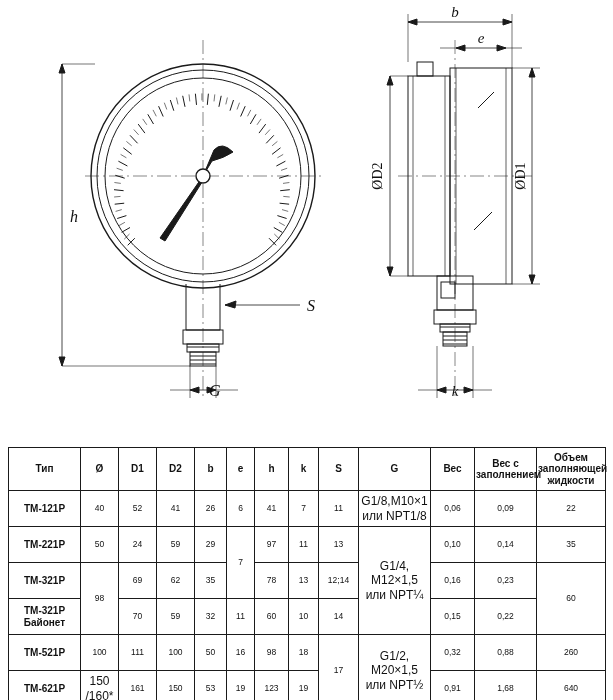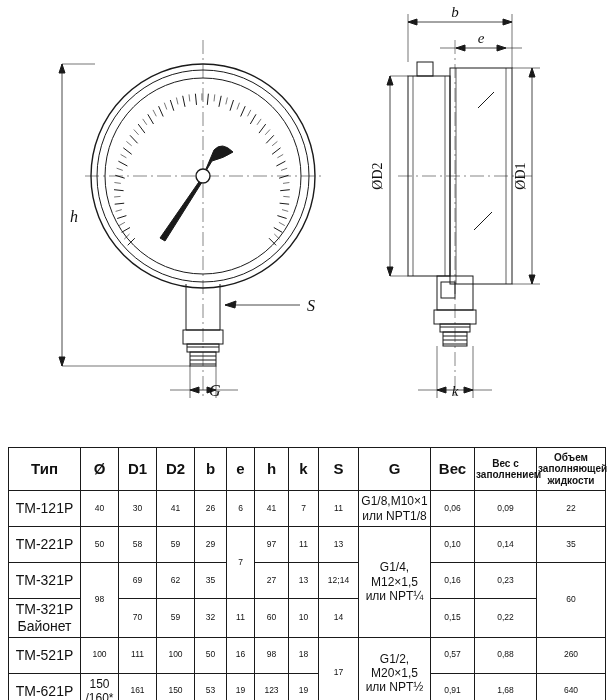--- a/index.html
+++ b/index.html
@@ -2,23 +2,23 @@
 <html><head>
 <meta charset="utf-8">
 <style>
   html,body{margin:0;padding:0;background:#ffffff;}
   body{width:613px;height:700px;font-family:"Liberation Sans",sans-serif;color:#111;position:relative;overflow:hidden;}
   #stage{position:relative;width:613px;height:700px;}
   svg.drawing{position:absolute;left:0;top:0;width:613px;height:440px;}
   .tbl-wrap{position:absolute;left:8px;top:447px;width:597px;}
   table{border-collapse:collapse;width:597px;table-layout:fixed;}
   th,td{border:1px solid #1a1a1a;text-align:center;vertical-align:middle;font-size:8.5px;line-height:1.15;padding:2px 1px;}
-  th{font-weight:bold;font-size:15px;height:38px;}
+  th{font-weight:bold;font-size:10px;height:38px;}
   td{height:31px;}
-  td.name{font-weight:normal;font-size:14px;}
+  td.name{font-weight:bold;font-size:10px;}
   .hdr-small{font-size:10px;}
   .multiline{font-size:12px;line-height:1.2;}
 </style>
 </head>
 <body>
 
 <div id="stage">
 
   <svg class="drawing" viewBox="0 0 613 440">
     <g stroke="#1a1a1a" fill="none" stroke-width="1">
@@ -254,56 +254,56 @@
           <th>Вес</th>
           <th class="hdr-small">Вес с заполнением</th>
           <th class="hdr-small">Объем заполняющей жидкости</th>
         </tr>
       </thead>
       <tbody>
 
         <tr>
           <td class="name">ТМ-121Р</td>
           <td>40</td>
-          <td>30</td>
+          <td>52</td>
           <td>41</td>
           <td>26</td>
           <td>6</td>
           <td>41</td>
           <td>7</td>
           <td>11</td>
           <td class="multiline">G1/8,M10×1 или NPT1/8</td>
           <td>0,06</td>
           <td>0,09</td>
           <td>22</td>
         </tr>
 
         <tr>
           <td class="name">ТМ-221Р</td>
           <td>50</td>
-          <td>58</td>
+          <td>24</td>
           <td>59</td>
           <td>29</td>
           <td rowspan="2">7</td>
           <td>97</td>
           <td>11</td>
           <td>13</td>
           <td rowspan="3" class="multiline">G1/4, M12×1,5 или NPT¼</td>
           <td>0,10</td>
           <td>0,14</td>
           <td>35</td>
         </tr>
 
         <tr>
           <td class="name">ТМ-321Р</td>
           <td rowspan="2">98</td>
           <td>69</td>
           <td>62</td>
           <td>35</td>
-          <td>27</td>
+          <td>78</td>
           <td>13</td>
           <td>12;14</td>
           <td>0,16</td>
           <td>0,23</td>
           <td rowspan="2">60</td>
         </tr>
 
         <tr>
           <td class="name multiline">ТМ-321Р Байонет</td>
           <td>70</td>
@@ -321,21 +321,21 @@
           <td class="name">ТМ-521Р</td>
           <td>100</td>
           <td>111</td>
           <td>100</td>
           <td>50</td>
           <td>16</td>
           <td>98</td>
           <td>18</td>
           <td rowspan="2">17</td>
           <td rowspan="2" class="multiline">G1/2, M20×1,5 или NPT½</td>
-          <td>0,57</td>
+          <td>0,32</td>
           <td>0,88</td>
           <td>260</td>
         </tr>
 
         <tr>
           <td class="name">ТМ-621Р</td>
           <td class="multiline">150 /160*</td>
           <td>161</td>
           <td>150</td>
           <td>53</td>

